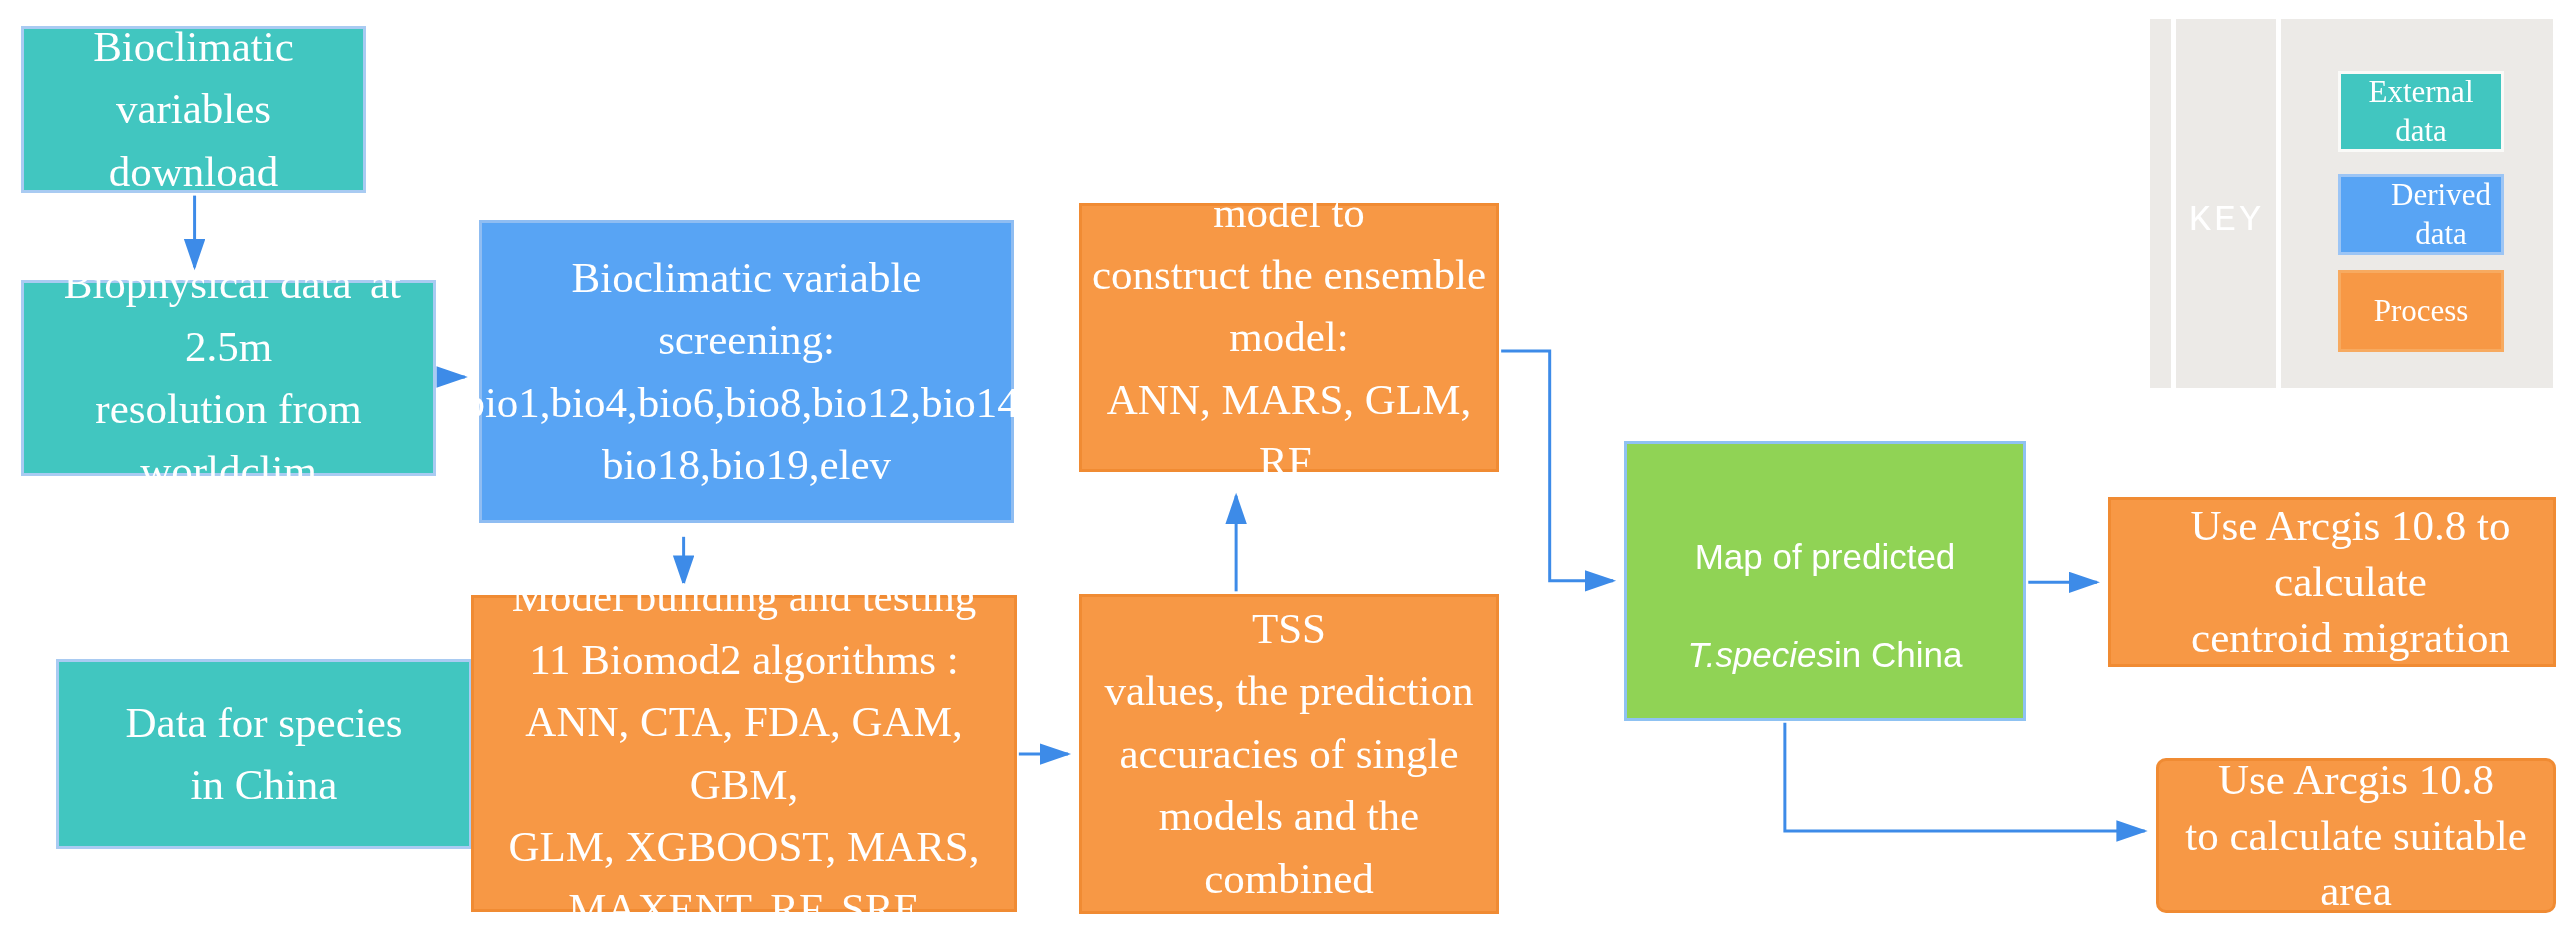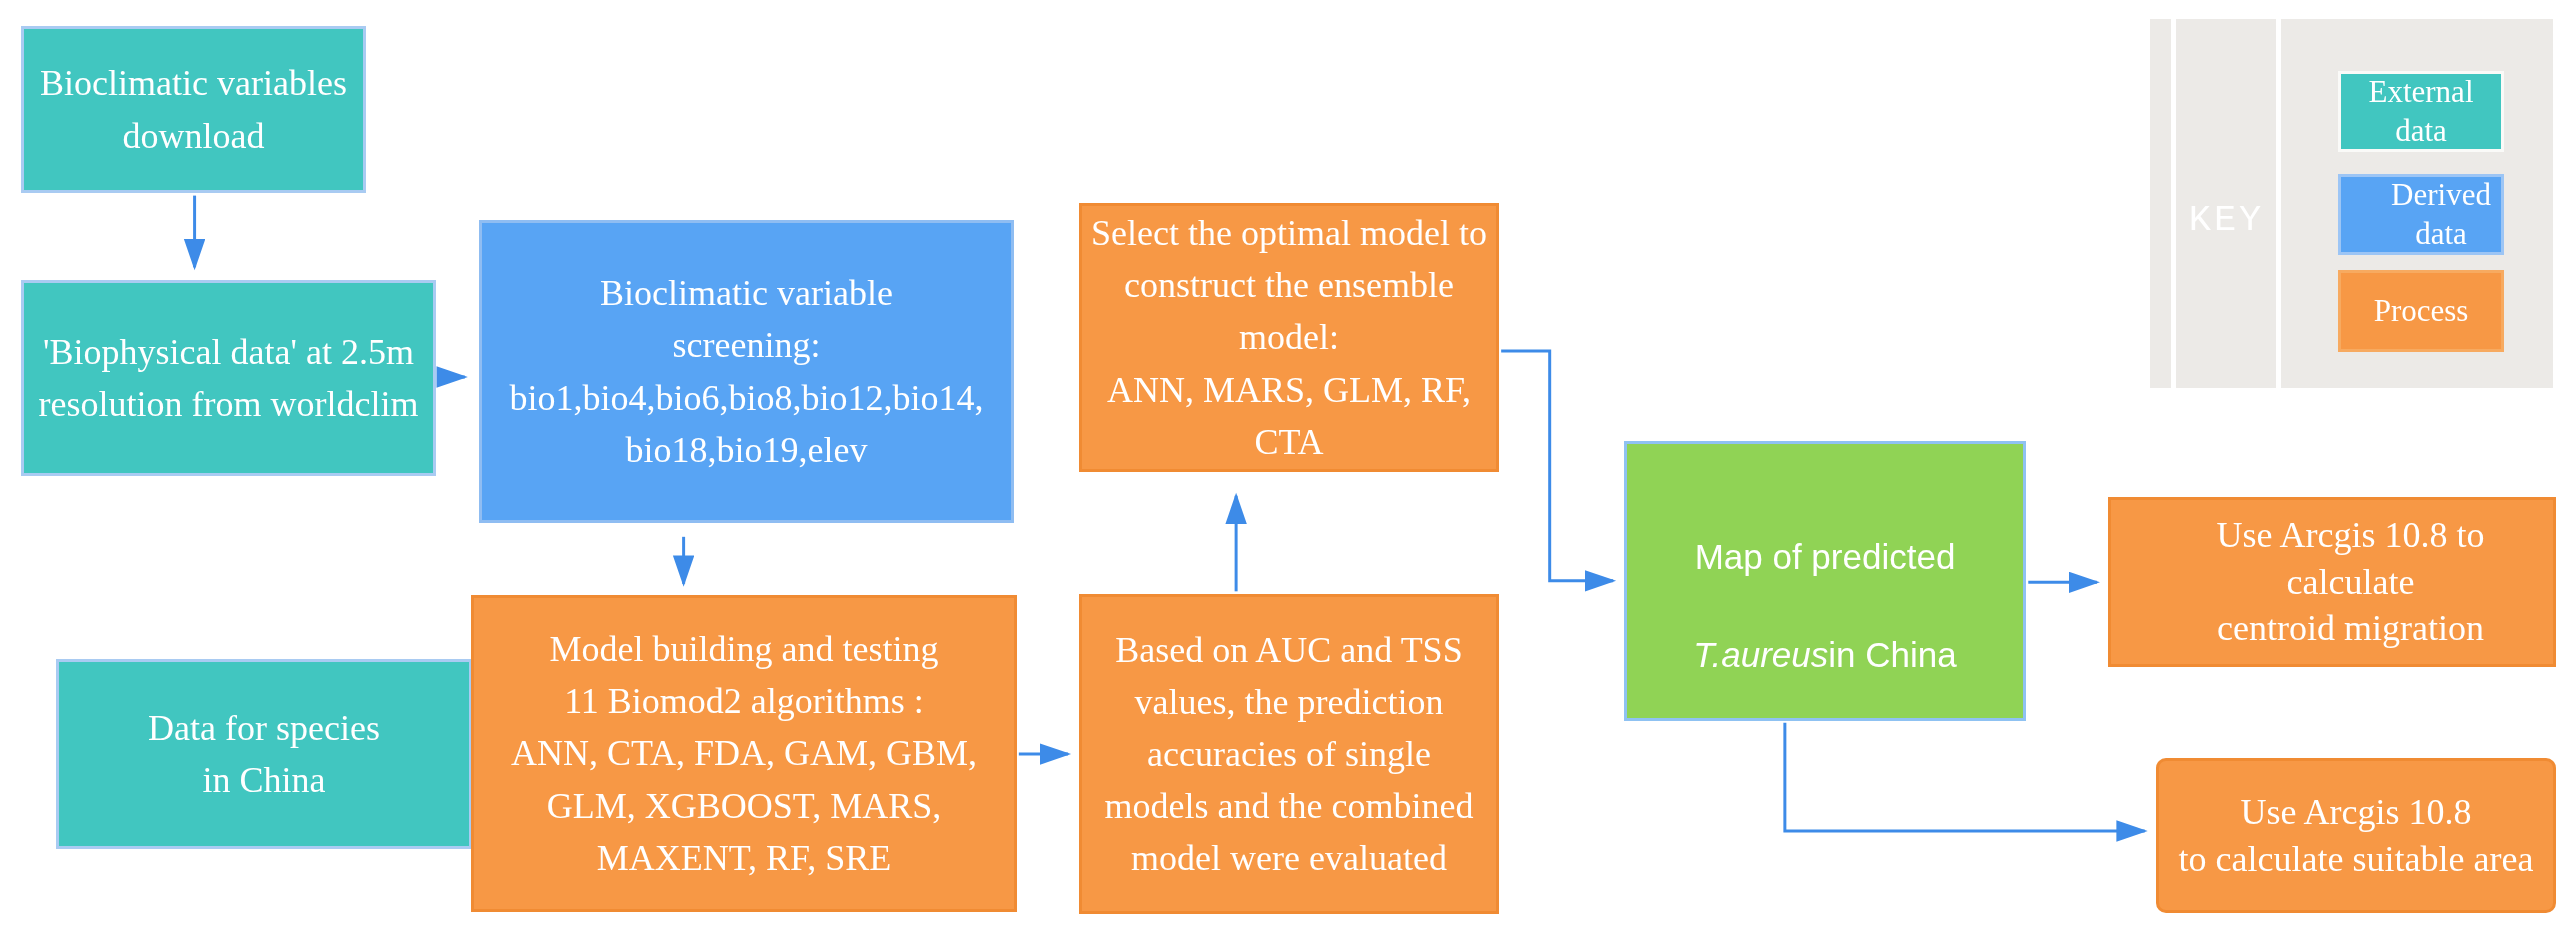--- a/index.html
+++ b/index.html
@@ -6,21 +6,21 @@
   .canvas{
     position:relative;width:2576px;height:937px;background:#ffffff;
     font-family:"Liberation Serif", serif;color:var(--text,#fff);overflow:hidden;
   }
   .arrows{position:absolute;left:0;top:0;width:2576px;height:937px;z-index:1;}
   .arrows polyline{fill:none;stroke:var(--arrow);stroke-width:4;}
   .arrows .head{fill:var(--arrow);}
   .box{
     position:absolute;display:flex;align-items:center;justify-content:center;
     text-align:center;white-space:pre-line;box-sizing:border-box;z-index:2;
-    font-size:36px;line-height:1.45;color:var(--text);
+    font-size:43px;line-height:1.45;color:var(--text);
   }
   .teal{background:var(--teal);border:3.7px solid var(--teal-border);}
   .blue{background:var(--blue);border:3px solid var(--blue-border);}
   .orange{background:var(--orange);border:3px solid var(--orange-border);}
   .green{
     background:var(--green);border:3.7px solid var(--green-border);
     font-family:Liberation Sans, sans-serif;font-size:35px;line-height:1.4;
   }
   .green .sp{font-style:italic;}
   .tight{line-height:1.3;}
@@ -91,21 +91,21 @@
 
   <div class="box orange" style="left:1079px;top:203px;width:420px;height:269px;">Select the optimal model to
 construct the ensemble
 model:
 ANN,  MARS, GLM, RF,
 CTA</div>
 
   <div class="box green" style="left:1624px;top:441px;width:402px;height:280px;">
     <div>
       <span>Map of  predicted</span><br>
-      <span class="sp">T.aureus</span><span>in China</span>
+      <span class="sp">T.species</span><span>in China</span>
     </div>
   </div>
 
   <div class="box orange tight" style="left:2108px;top:497px;width:448px;height:170px;padding-left:37px;">Use Arcgis 10.8  to
 calculate
 centroid migration</div>
 
   <div class="box orange tight" style="left:2156px;top:758px;width:400px;height:155px;border-radius:10px;">Use Arcgis 10.8
 to calculate suitable area</div>
 

